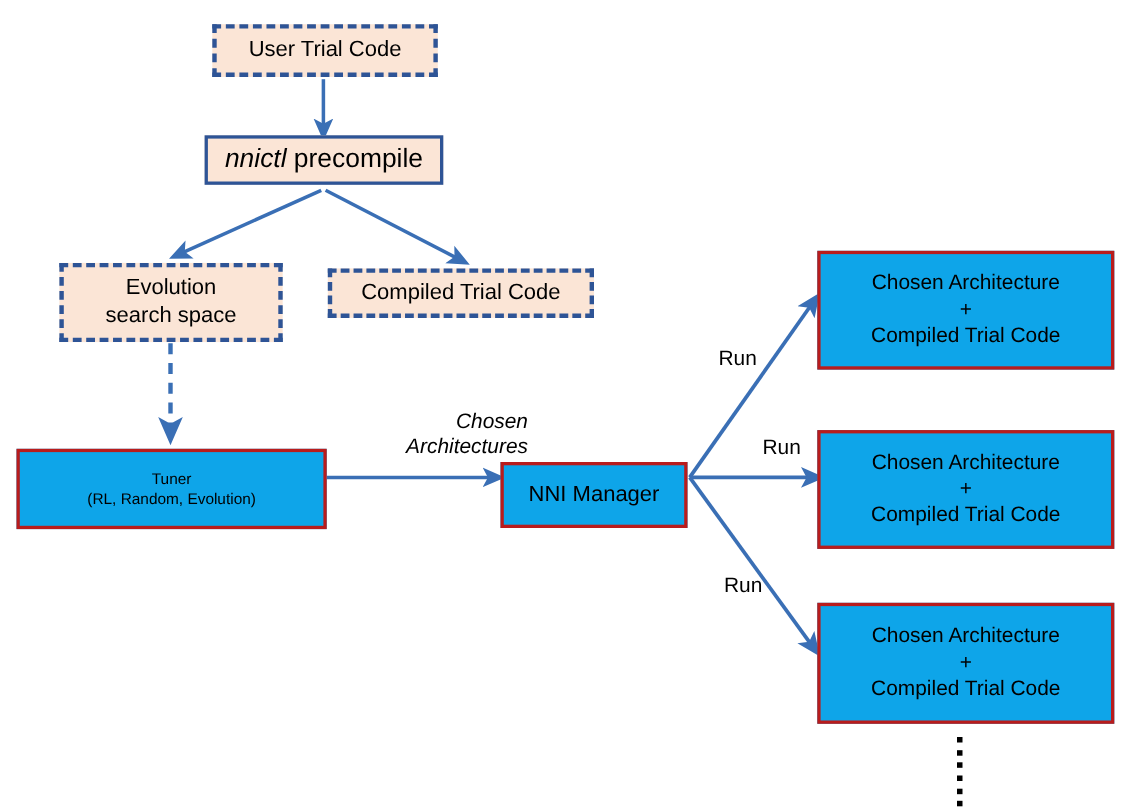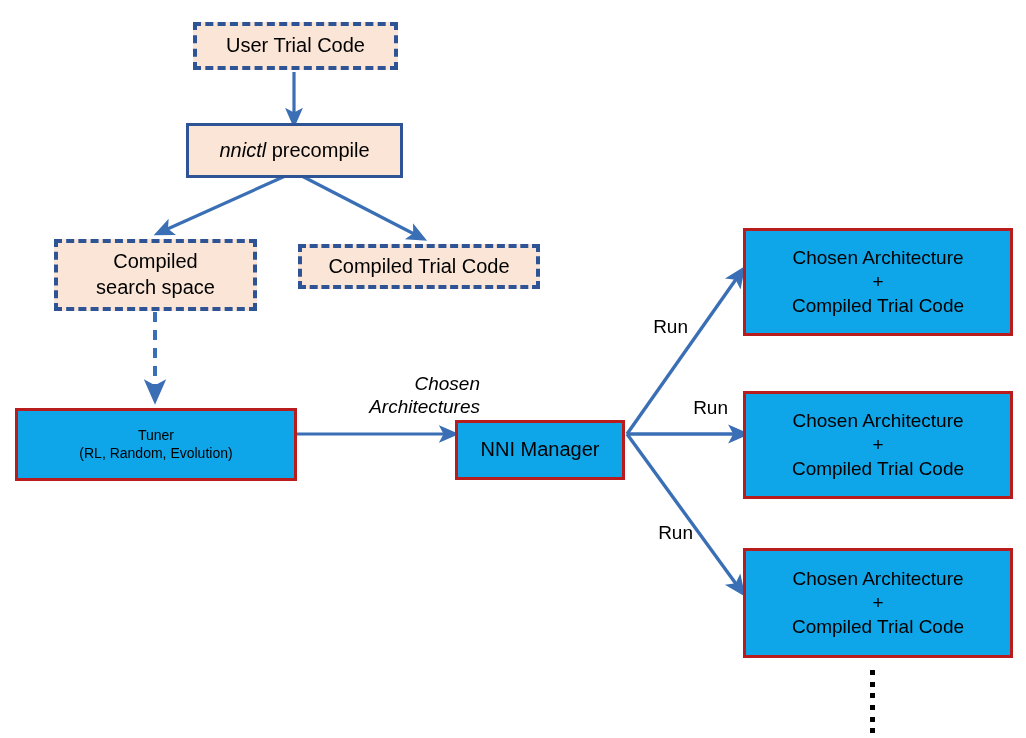--- a/index.html
+++ b/index.html
@@ -99,28 +99,28 @@
 
     <line x1="627" y1="434" x2="739" y2="434" stroke="#3A6FB5" stroke-width="3.4" marker-end="url(#ah)"></line>
 
     <line x1="627" y1="434" x2="739" y2="588" stroke="#3A6FB5" stroke-width="3.4" marker-end="url(#ah)"></line>
   </svg>
 
   <div class="node node-peach-dashed" style="left:193px; top:22px; width:205px; height:48px; font-size:20px;">
     <span class="node-line">User Trial Code</span>
   </div>
 
-  <div class="node node-peach" style="left:186px; top:123px; width:217px; height:55px; font-size:20px;">
+  <div class="node node-peach" style="left:186px; top:123px; width:217px; height:45px; font-size:24px;">
     <span class="node-line">
       <span class="italic">nnictl</span><span> precompile</span>
     </span>
   </div>
 
   <div class="node node-peach-dashed" style="left:54px; top:239px; width:203px; height:72px; font-size:20px;">
-    <span class="node-line">Compiled</span>
+    <span class="node-line">Evolution</span>
     <span class="node-line">search space</span>
   </div>
 
   <div class="node node-peach-dashed" style="left:298px; top:244px; width:242px; height:45px; font-size:20px;">
     <span class="node-line">Compiled Trial Code</span>
   </div>
 
   <div class="node node-blue" style="left:15px; top:398px; width:282px; height:73px; font-size:14px;">
     <span class="node-line">Tuner</span>
     <span class="node-line">(RL, Random, Evolution)</span>

